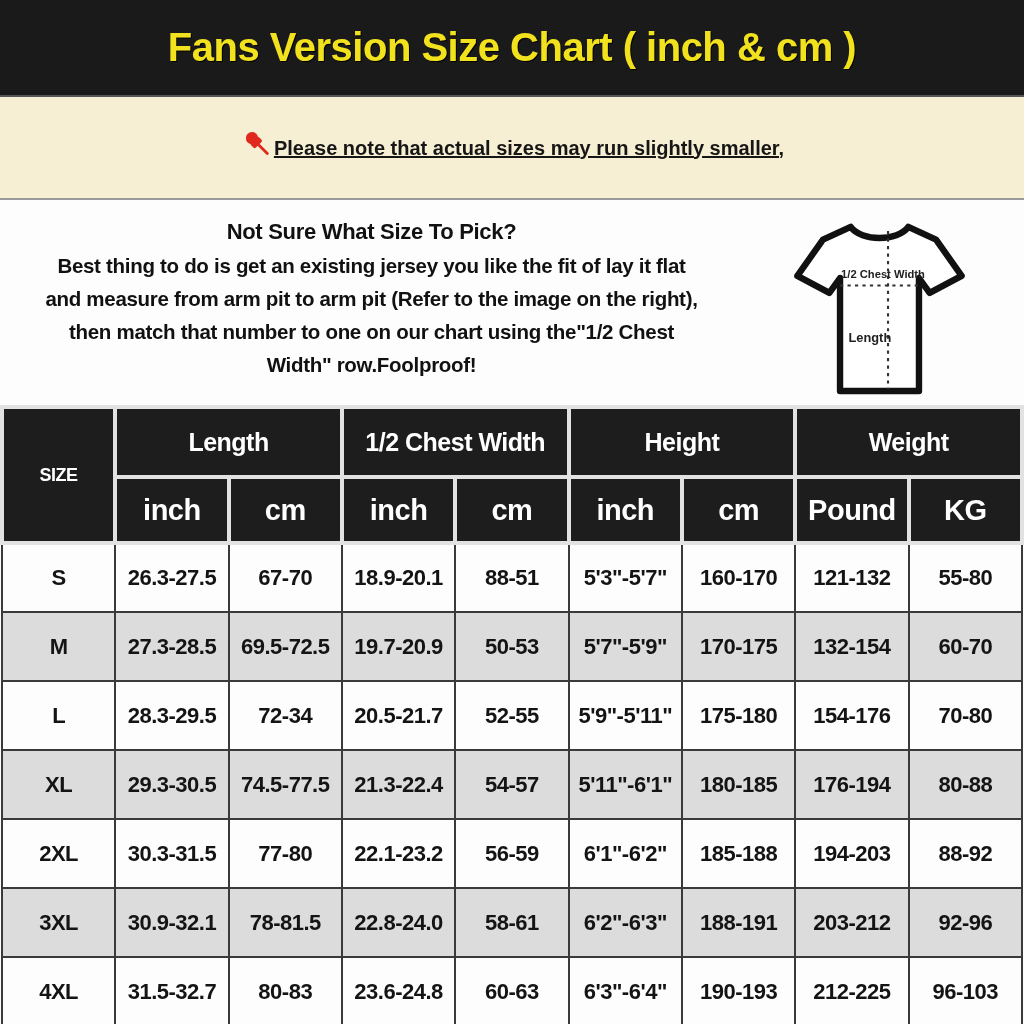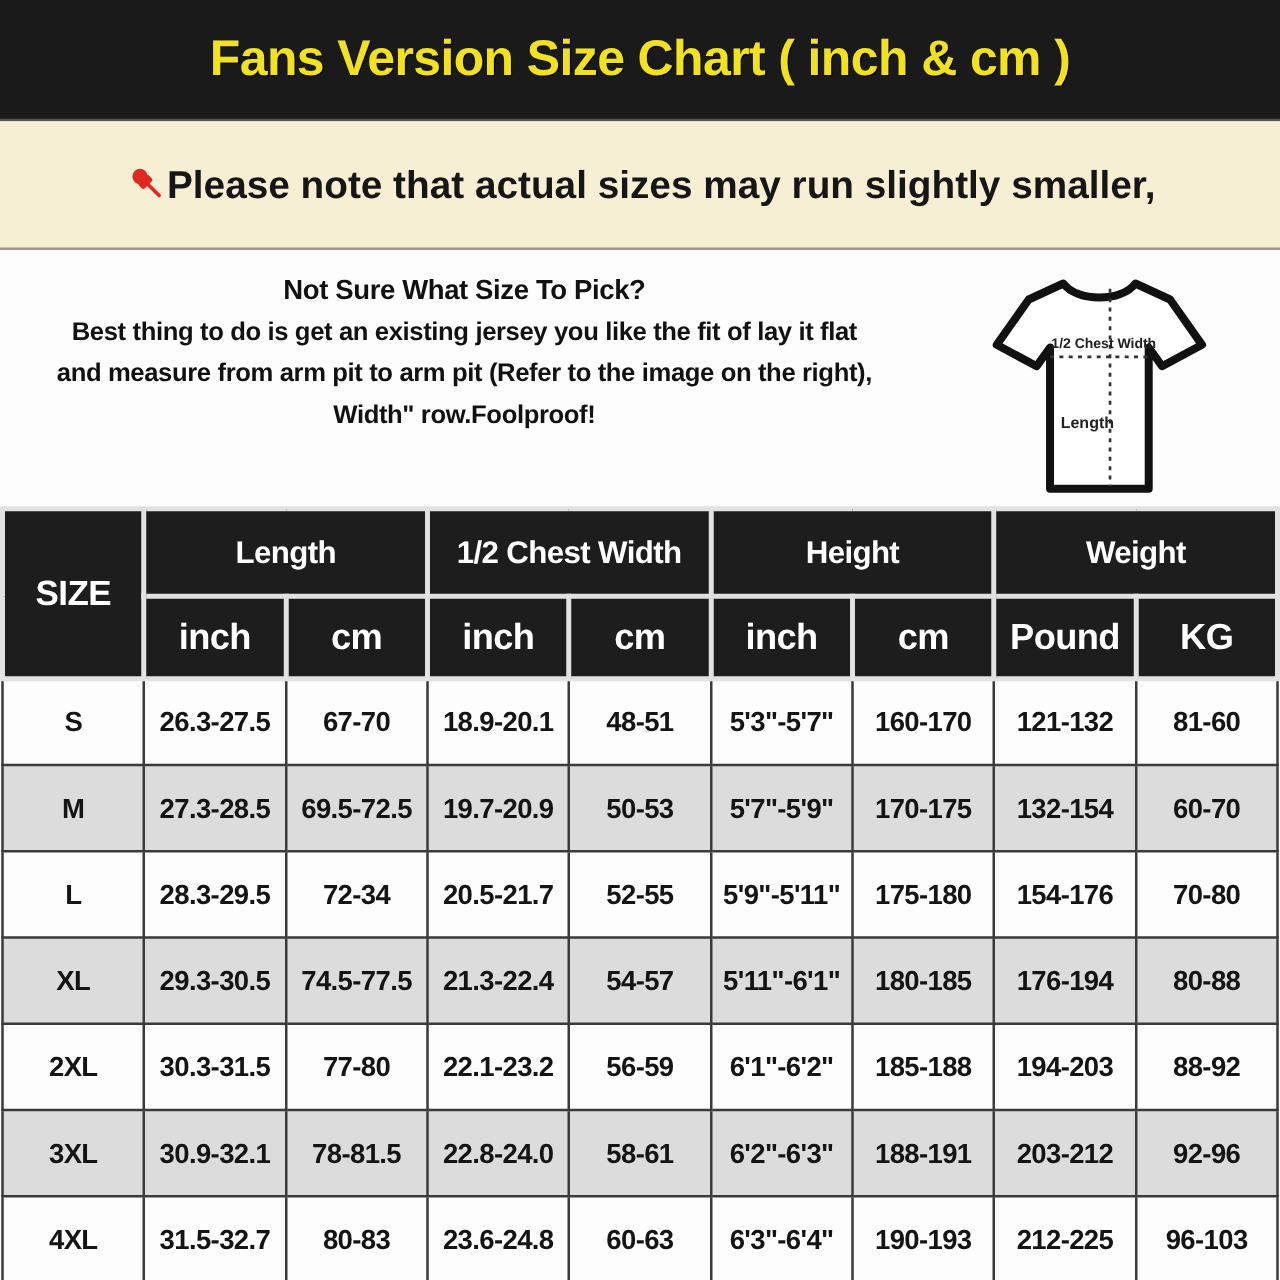--- a/index.html
+++ b/index.html
@@ -20,21 +20,21 @@
     color: #f2e21e; font-size: 40px; font-weight: 700; letter-spacing: -0.5px;
     text-shadow: 1px 1px 0 #000;
   }
 
   
   .notice {
     height: 103px; background: #f6efd3; border-bottom: 2px solid #9a9a9a;
     display: flex; flex-direction: column; align-items: center; justify-content: center;
     gap: 2px;
   }
-  .notice-line { font-size: 31px; font-weight: 700; color: #161616; line-height: 44px; white-space: nowrap; }
+  .notice-line { font-size: 20px; font-weight: 700; color: #161616; line-height: 44px; white-space: nowrap; text-decoration: underline; }
   .notice-line .pin { vertical-align: -6px; margin-right: 2px; }
   .red-highlight { color: #e0281e; }
   .arrows { font-weight: 900; letter-spacing: 6px; margin-left: 6px; }
 
   
   .guide {
     height: 200px; background: #fdfdfd; display: flex;
     padding: 14px 4px 0 4px;
   }
   .guide-text {
@@ -54,21 +54,21 @@
     text-align: center; vertical-align: middle;
     font-weight: 700; letter-spacing: -0.5px;
   }
   .size-table thead th {
     background: #1d1d1d; color: #fff; border: 4px solid #e2e2e2;
   }
   .size-table thead tr.group-row { height: 70px; }
   .size-table thead tr.sub-row { height: 66px; }
   .size-table thead .group-label { font-size: 25px; }
   .size-table thead .sub-label { font-size: 29px; }
-  .size-table thead th.size-head { font-size: 28px; }
+  .size-table thead th.size-head { font-size: 18px; }
   .size-table tbody tr { height: 69px; }
   .size-table tbody th, .size-table tbody td {
     border: 2px solid #3a3a3a; font-size: 22px; color: #141414; background: #fdfdfd;
   }
   .size-table tbody tr.alt th, .size-table tbody tr.alt td { background: #dcdcdc; }
 
   svg text { font-family: "Liberation Sans", "DejaVu Sans", sans-serif; }
 </style>
 </head>
 <body>
@@ -89,20 +89,21 @@
         </g>
       </svg><span>Please note that actual sizes may run slightly smaller,</span>
     </div>
   </section>
 
   <section class="guide">
     <div class="guide-text">
       <div class="g-line g-heading">Not Sure What Size To Pick?</div>
       <div class="g-line">Best thing to do is get an existing jersey you like the fit of lay it flat</div>
       <div class="g-line">and measure from arm pit to arm pit (Refer to the image on the right),</div>
+      <div class="g-line">then match that number to one on our chart using the"1/2 Chest</div>
       <div class="g-line">Width" row.Foolproof!</div>
     </div>
     <div class="diagram">
       <svg width="185" height="192" viewBox="0 0 170 180">
         <path d="M58 12 C68 26 102 26 112 12 L138 24 L162 58 L132 74 L122 60 L122 166 L48 166 L48 60 L38 74 L8 58 L32 24 Z" fill="#ffffff" stroke="#111" stroke-width="6" stroke-linejoin="round"></path>
         <path d="M48 67 L122 67" stroke="#333" stroke-width="2" stroke-dasharray="3 4"></path>
         <path d="M93 16 L93 164" stroke="#333" stroke-width="2" stroke-dasharray="3 4"></path>
         <text x="49" y="60" font-size="10.5" font-weight="bold" fill="#222">1/2 Chest Width</text>
         <text x="56" y="120" font-size="12" font-weight="bold" fill="#222">Length</text>
       </svg>
@@ -140,25 +141,25 @@
           <th class="sub-label">Pound</th>
           <th class="sub-label">KG</th>
         </tr>
       </thead>
       <tbody>
         <tr>
           <th>S</th>
           <td>26.3-27.5</td>
           <td>67-70</td>
           <td>18.9-20.1</td>
-          <td>48-51</td>
+          <td>88-51</td>
           <td>5'3"-5'7"</td>
           <td>160-170</td>
           <td>121-132</td>
-          <td>81-60</td>
+          <td>55-80</td>
         </tr>
         <tr class="alt">
           <th>M</th>
           <td>27.3-28.5</td>
           <td>69.5-72.5</td>
           <td>19.7-20.9</td>
           <td>50-53</td>
           <td>5'7"-5'9"</td>
           <td>170-175</td>
           <td>132-154</td>

